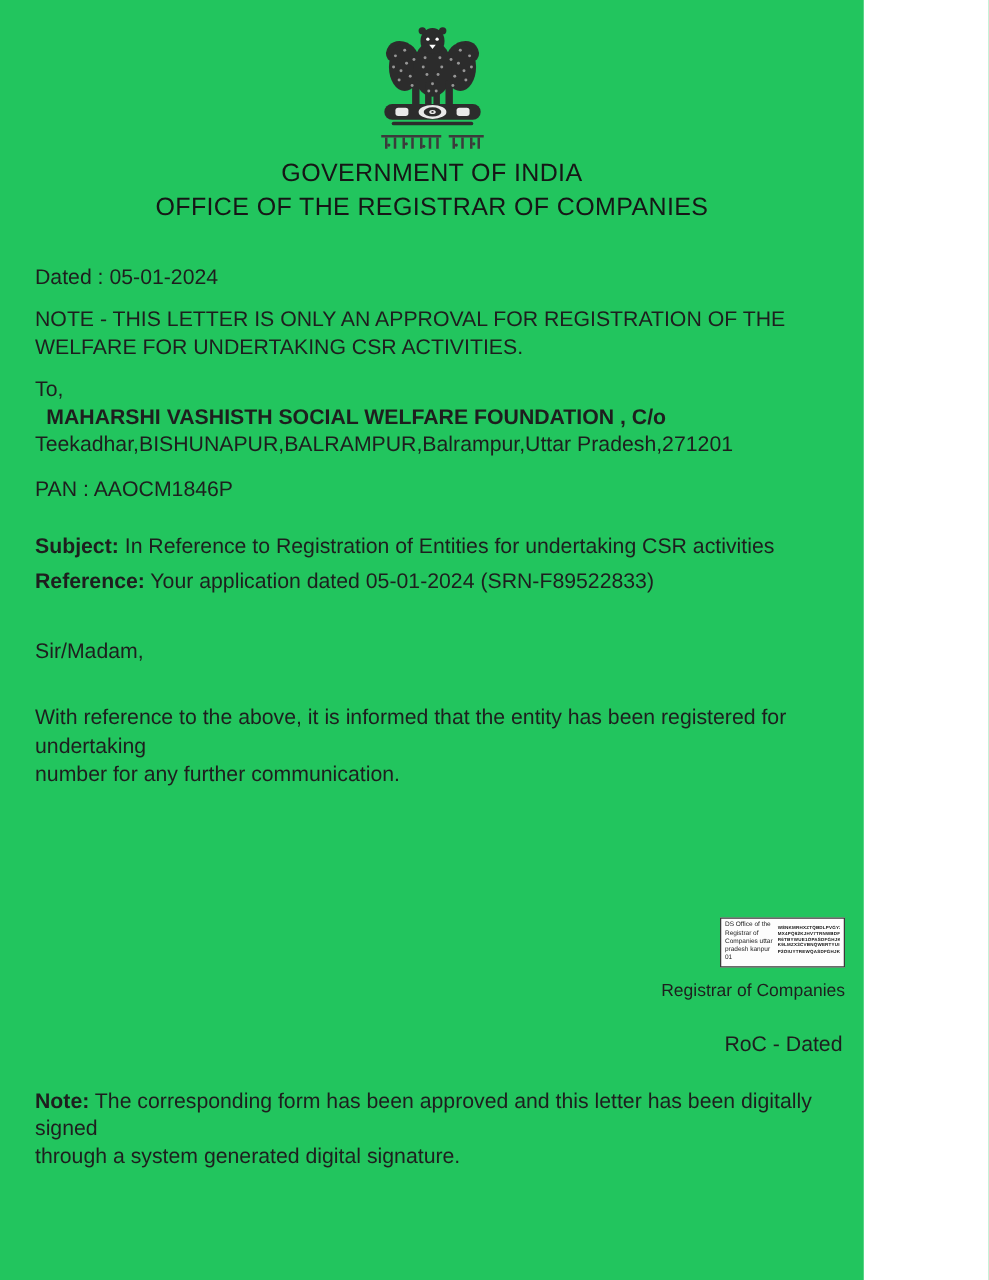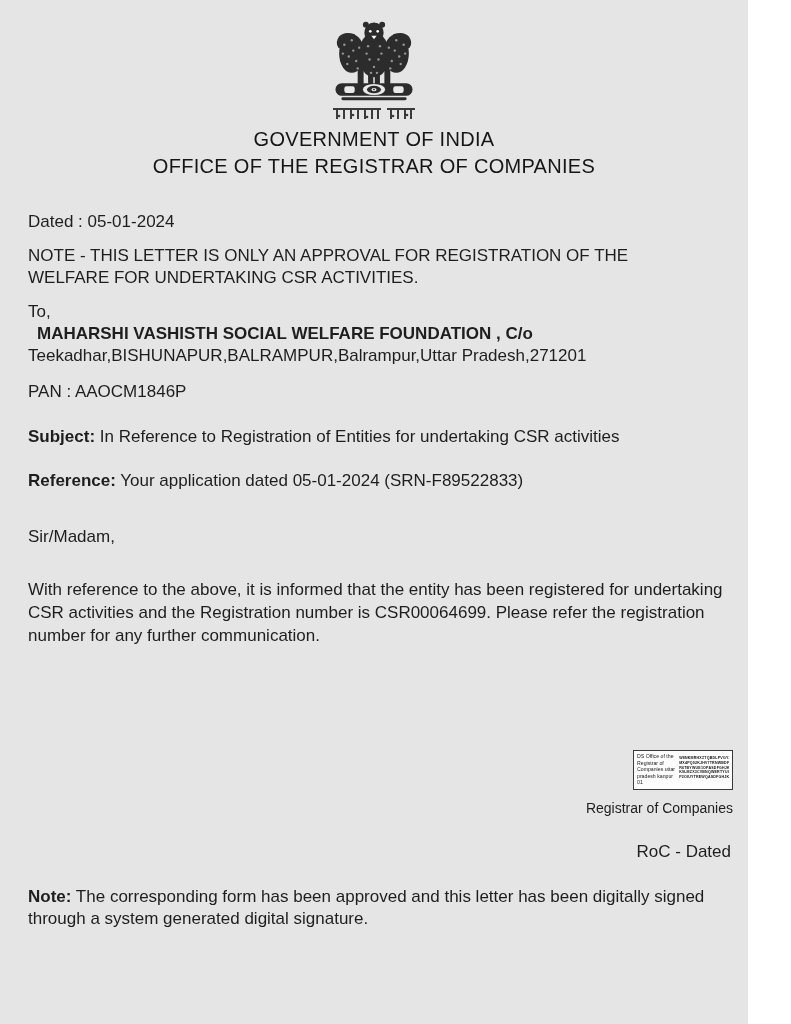--- a/index.html
+++ b/index.html
@@ -1,29 +1,29 @@
 <!DOCTYPE html>
 <html><head>
 <meta charset="utf-8">
 <style>
   html,body{margin:0;padding:0;}
   body{width:791px;height:1024px;background:#ffffff;font-family:"Liberation Sans",sans-serif;color:#1e1e1e;}
-  .page{position:relative;width:748px;height:1024px;background:#e5e5e5;overflow:hidden;}
+  .page{position:relative;width:691px;height:1024px;background:#22c55e;overflow:hidden;}
   .header{text-align:center;padding-top:18px;}
   .emblem-svg{display:block;margin:0 auto;}
   .motto-svg{display:block;margin:2px auto 0;}
   .org-lines{margin-top:5px;font-size:20px;line-height:27px;letter-spacing:0.3px;color:#161616;}
   .content{padding:0 15px 0 28px;font-size:17px;}
   .dated{margin-top:31px;line-height:22px;}
   .note-caps{margin-top:12px;line-height:21.5px;}
   .to-block{margin-top:13px;line-height:22px;}
   .addr-indent{padding-left:9px;font-weight:bold;}
   .pan{margin-top:14px;line-height:22px;}
   .subj{margin-top:23px;line-height:22px;}
-  .ref{margin-top:22px;line-height:22px;}
+  .ref{margin-top:6px;line-height:22px;}
   .bold{font-weight:700;}
   .salutation{margin-top:34px;line-height:22px;}
   .body-par{margin-top:30px;line-height:23px;}
   .sig-area{text-align:right;margin-top:103px;}
   .stamp{display:inline-block;width:100px;height:40px;border:1px solid #3a3a3a;box-sizing:border-box;
          padding:2px 3px;text-align:left;vertical-align:top;background:#fdfdfd;}
   .stamp-inner{display:flex;gap:3px;}
   .stamp-left{width:44%;font-size:5.2px;line-height:6.6px;color:#222;}
   .stamp-right{width:56%;margin-top:3px;overflow:hidden;}
   .noise-line{font-size:3.6px;line-height:4.8px;font-weight:700;letter-spacing:0.2px;white-space:nowrap;color:#111;}
@@ -148,21 +148,20 @@
     </div>
 
     <div class="ref">
       <span class="bold">Reference:</span><span> Your application dated 05-01-2024 (SRN-F89522833)</span>
     </div>
 
     <div class="salutation">Sir/Madam,</div>
 
     <div class="body-par">
       <div>With reference to the above, it is informed that the entity has been registered for undertaking</div>
-      <div>CSR activities and the Registration number is CSR00064699. Please refer the registration</div>
       <div>number for any further communication.</div>
     </div>
 
     <div class="sig-area">
       <div class="stamp">
         <div class="stamp-inner">
           <div class="stamp-left">
             <div>DS Office of the</div>
             <div>Registrar of</div>
             <div>Companies uttar</div>

